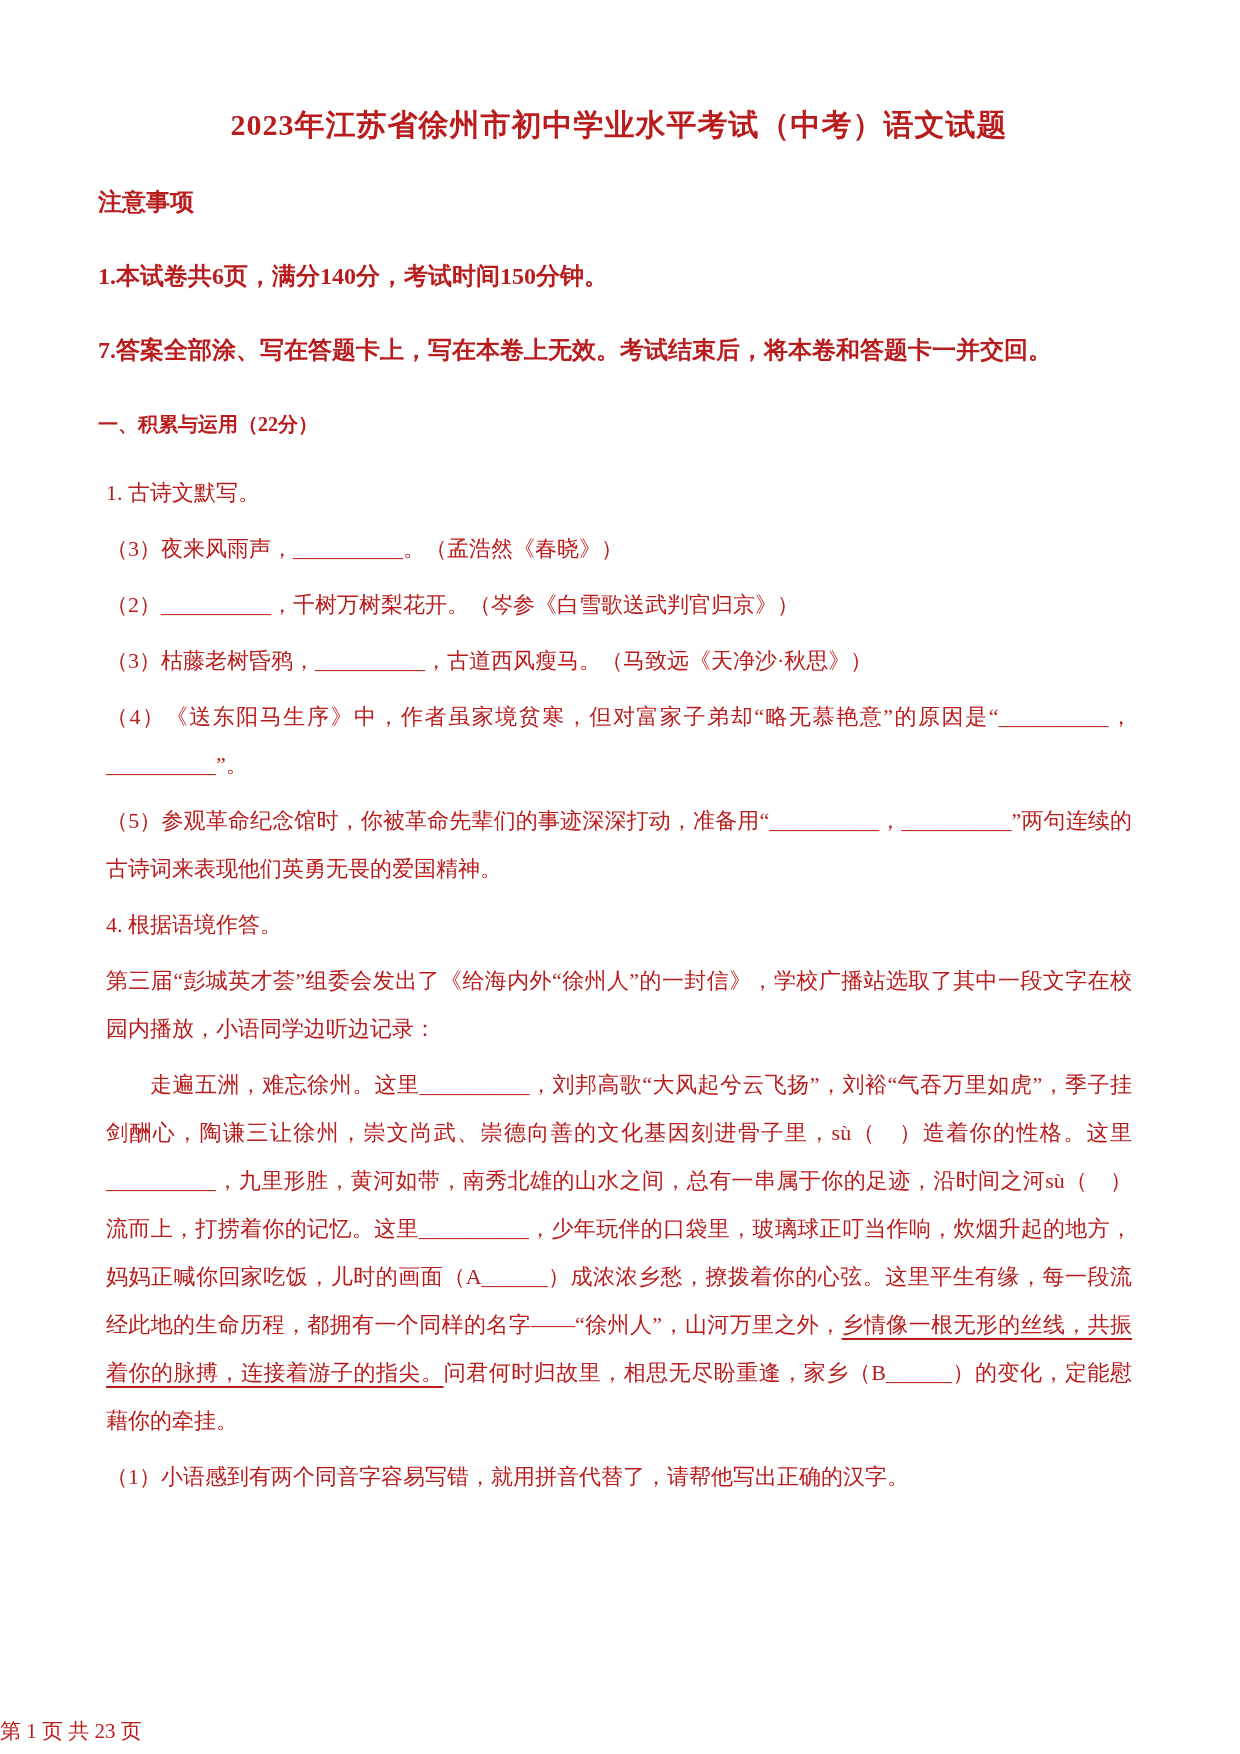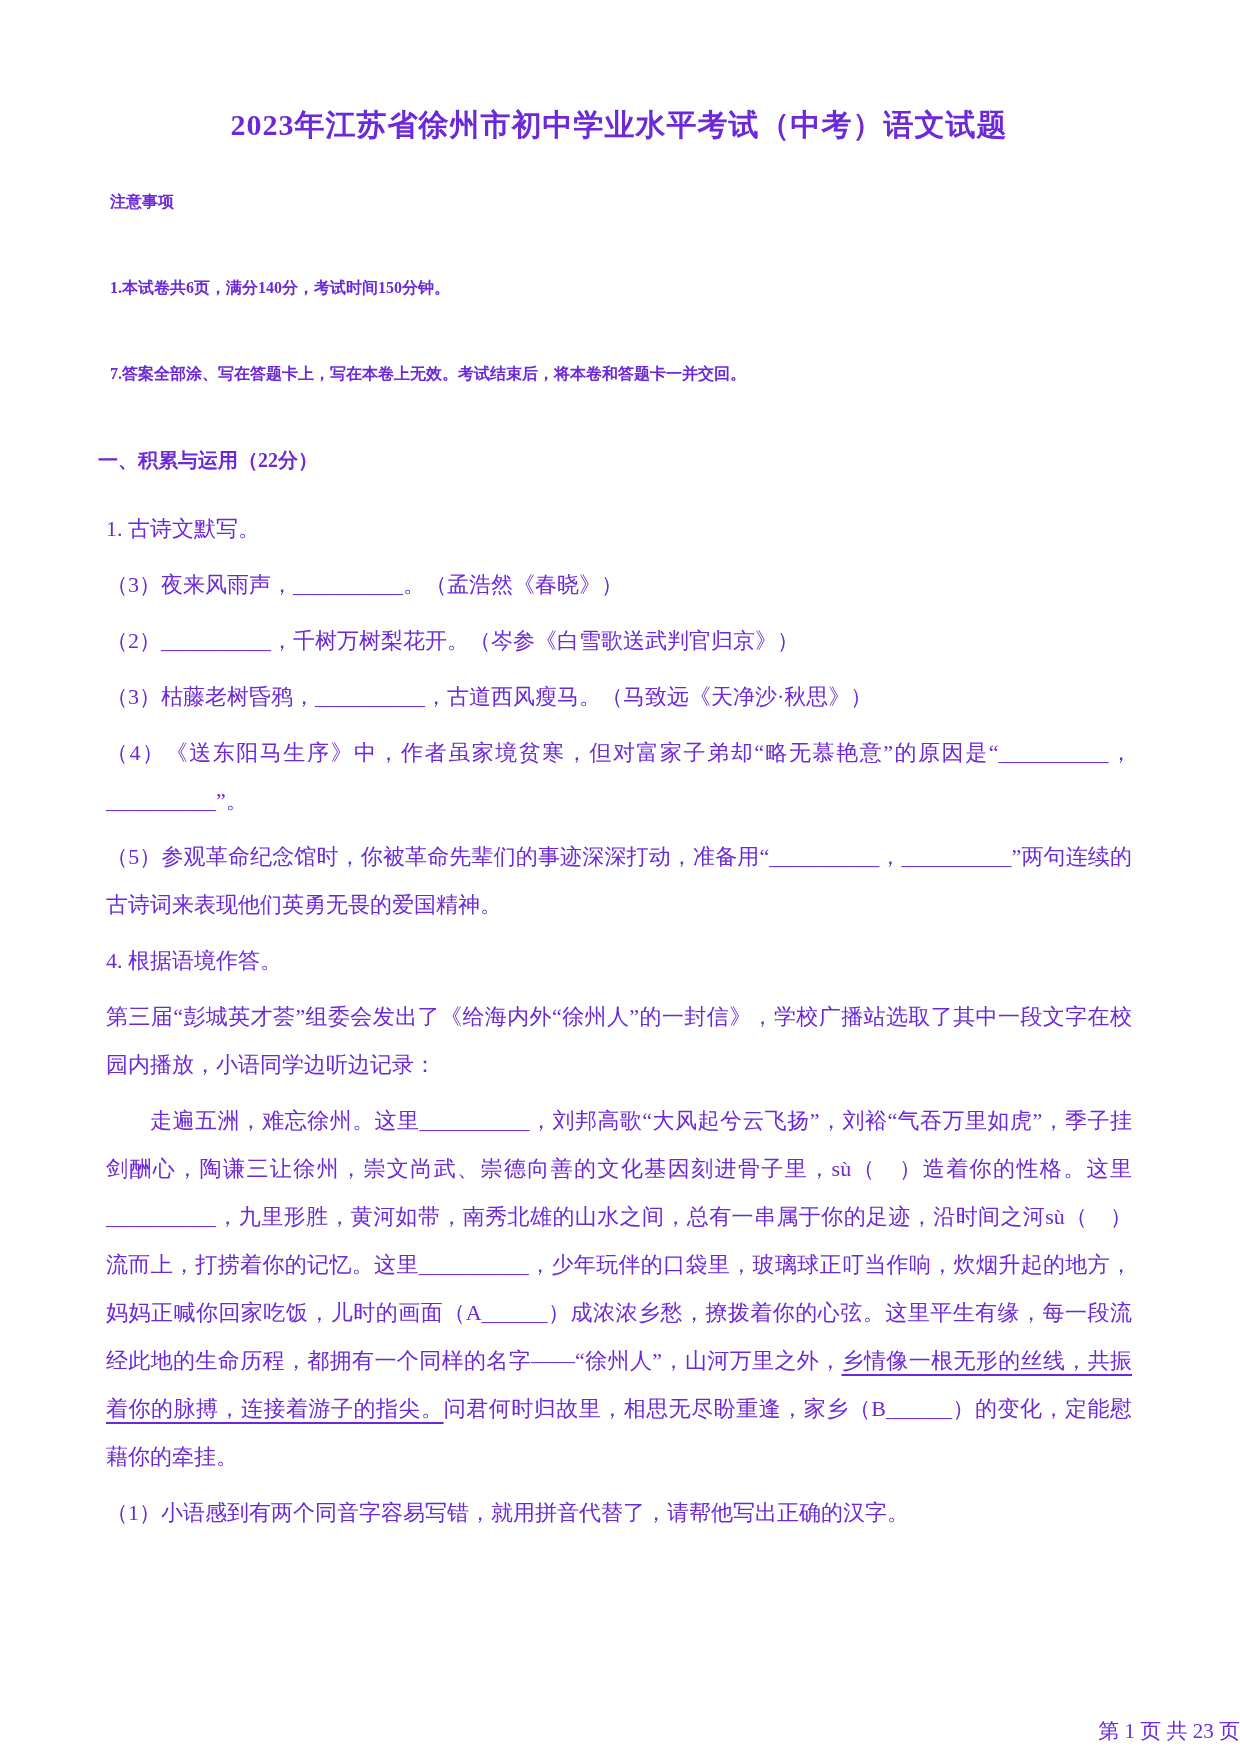--- a/index.html
+++ b/index.html
@@ -5,42 +5,42 @@
   html, body {
     margin: 0;
     padding: 0;
     background: #ffffff;
   }
   .page {
     position: relative;
     width: 1240px;
     height: 1754px;
     background: #ffffff;
-    color: #6d28d9;
+    color: #b91c1c;
     font-family: "Liberation Serif", "DejaVu Serif", serif;
     box-sizing: border-box;
     overflow: hidden;
   }
   .content {
     padding: 100px 100px 0 98px;
   }
   .title {
     margin: 0;
     font-size: 30px;
     font-weight: bold;
     line-height: 50px;
     text-align: center;
     letter-spacing: 1px;
   }
   .notice {
     margin-top: 15px;
   }
   .notice p {
-    margin: 12px;
-    font-size: 16px;
+    margin: 0;
+    font-size: 24px;
     font-weight: bold;
     line-height: 74px;
     text-align: justify;
   }
   .section-heading {
     margin: 0;
     font-size: 20px;
     font-weight: bold;
     line-height: 74px;
     text-align: left;
@@ -59,21 +59,21 @@
   }
   .underlined {
     text-decoration: underline;
     text-underline-offset: 6px;
   }
   .footer {
     position: absolute;
     left: 0;
     right: 0;
     bottom: 8px;
-    text-align: right;
+    text-align: left;
     font-size: 21px;
     line-height: 30px;
   }
 </style>
 </head>
 <body>
 
 <div class="page">
   <div class="content">
 

